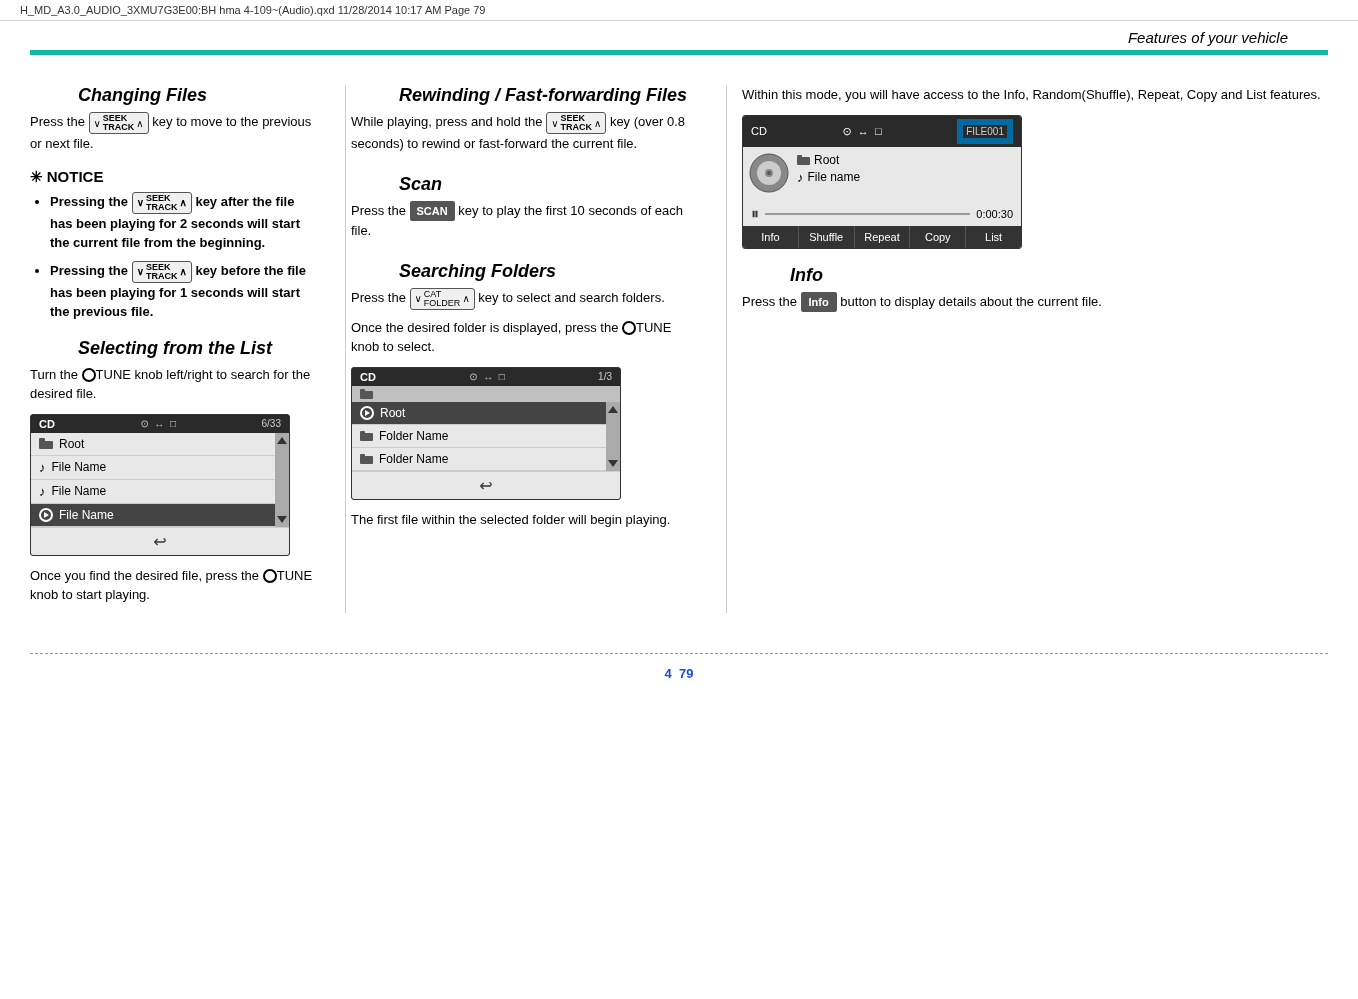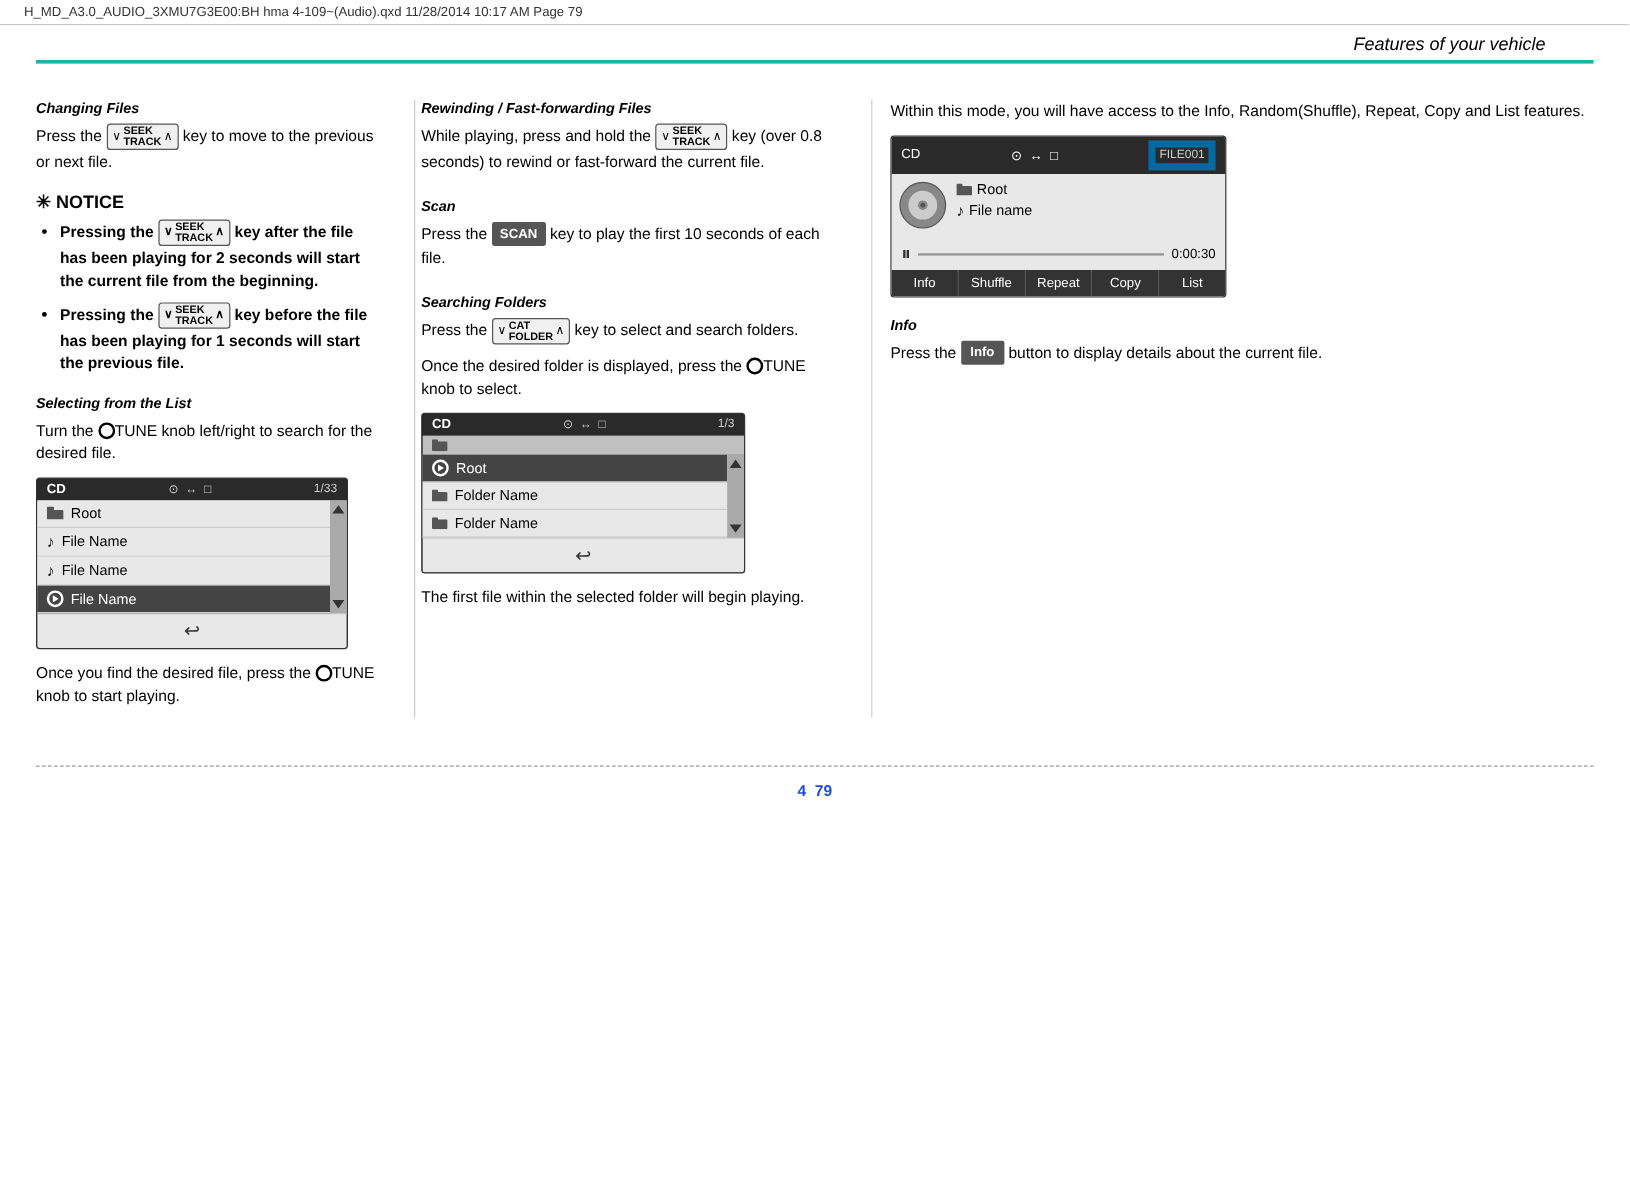--- a/index.html
+++ b/index.html
@@ -20,21 +20,21 @@
       text-align: left;
       background: #fff;
     }
 
     .features-title {
       text-align: right;
       padding: 8px 40px 4px 0;
       font-size: 15px;
       font-style: italic;
       color: #000;
-      border-bottom: 3px solid #14b8a6;
+      border-bottom: 5px solid #14b8a6;
       margin: 0 30px 20px 30px;
     }
 
     .main-content {
       display: flex;
       padding: 10px 30px 20px 30px;
       gap: 0;
     }
 
     .col-left {
@@ -50,23 +50,24 @@
     }
 
     .col-right {
       flex: 1;
       padding-left: 10px;
     }
 
     .section-title {
       font-style: italic;
       font-weight: bold;
-      font-size: 12px;
+      font-size: 18px;
       margin-bottom: 6px;
       margin-top: 16px;
+      margin-left: 48px;
     }
 
     .section-title:first-child {
       margin-top: 0;
     }
 
     p {
       font-size: 13px;
       line-height: 1.5;
       margin-bottom: 8px;
@@ -399,21 +400,21 @@
       <em>Selecting from the List</em>
     </div>
     <p>
       Turn the <span class="inline-circle"></span>TUNE knob left/right to search for the desired file.
     </p>
 
     <div class="cd-screen" style="width:260px;">
       <div class="cd-screen-header">
         <span class="cd-label">CD</span>
         <span class="icons">⊙ &nbsp;↔&nbsp; □</span>
-        <span class="file-num">1/33</span>
+        <span class="file-num">6/33</span>
       </div>
       <div style="display:flex; background:#e8e8e8;">
         <div style="flex:1;">
 
           <div class="cd-list-item">
             <svg width="14" height="11" viewBox="0 0 14 11">
               <rect x="0" y="3" width="14" height="8" rx="1" fill="#555"></rect>
               <rect x="0" y="0" width="6" height="4" rx="1" fill="#555"></rect>
             </svg>
             <span>Root</span>
@@ -477,21 +478,21 @@
       Press the <span class="scan-btn">SCAN</span> key to play the first 10 seconds of each file.
     </p>
 
     <div class="section-title" style="margin-top:20px;">
       <em>Searching Folders</em>
     </div>
     <p>
       Press the
       <span class="key-btn">
         <span class="chevron-down">∨</span>
-        <span style="font-size:9px;font-weight:bold;line-height:1;">CAT<br>FOLDER</span>
+        <span style="font-size:9px;font-weight:normal;line-height:1;">CAT<br>FOLDER</span>
         <span class="chevron-up">∧</span>
       </span>
       key to select and search folders.
     </p>
     <p>
       Once the desired folder is displayed, press the <span class="inline-circle"></span>TUNE knob to select.
     </p>
 
     <div class="cd-screen" style="width:270px;">
       <div class="cd-screen-header">

